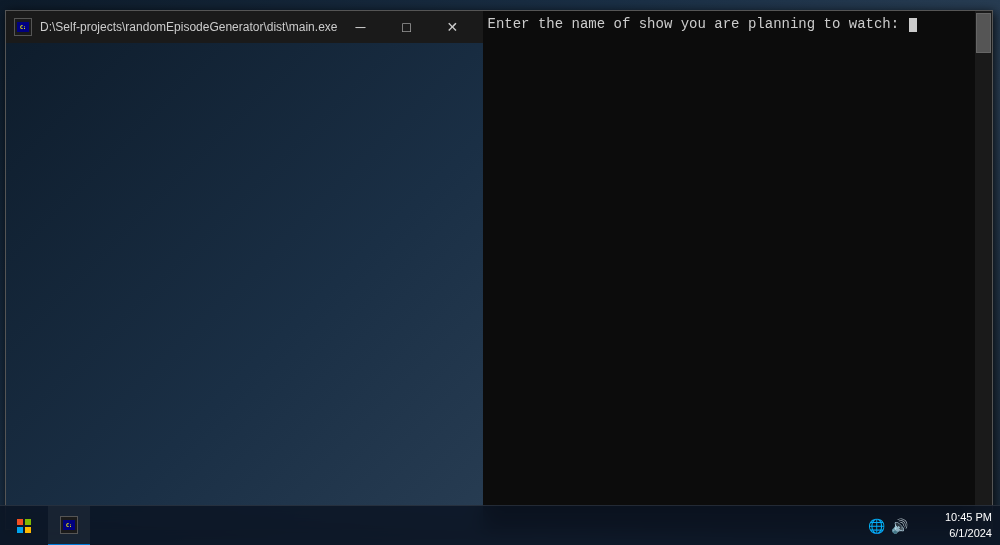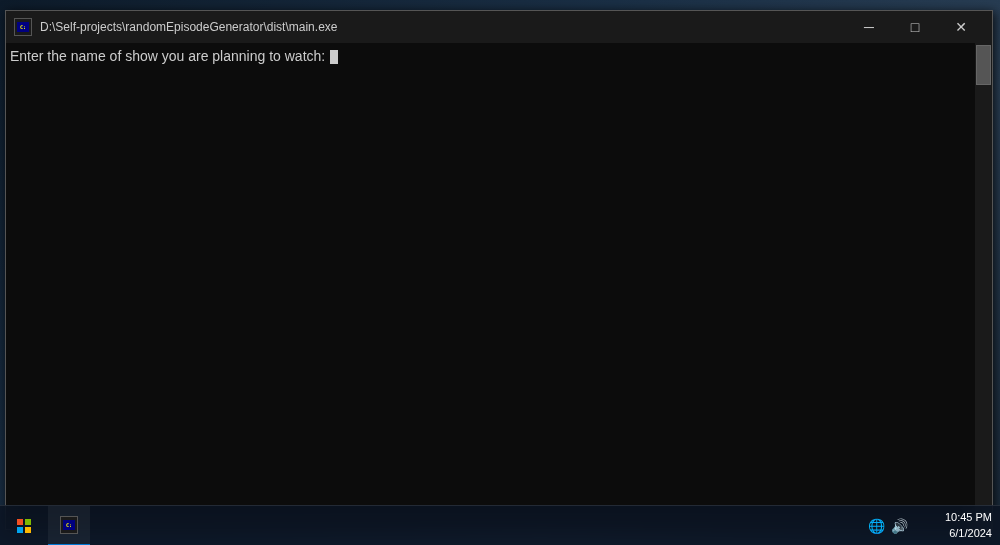--- a/index.html
+++ b/index.html
@@ -21,21 +21,21 @@
 
     
     .window {
       position: absolute;
       top: 10px;
       left: 5px;
       width: 988px;
       height: 520px;
       border: 1px solid #555;
       display: flex;
-      flex-direction: column;
+      flex-direction: row;
       box-shadow: 2px 2px 10px rgba(0,0,0,0.8);
     }
 
     
     .title-bar {
       height: 32px;
       background: #1a1a1a;
       display: flex;
       align-items: center;
       padding: 0 8px;
@@ -85,21 +85,21 @@
       background: #0c0c0c;
       position: relative;
       overflow: hidden;
       display: flex;
     }
 
     .console-content {
       flex: 1;
       padding: 4px 4px;
       color: #cccccc;
-      font-family: Liberation Sans, sans-serif;
+      font-family: Liberation Mono, monospace;
       font-size: 14px;
       line-height: 1.4;
       overflow: hidden;
     }
 
     .console-line {
       white-space: pre;
       display: flex;
       align-items: center;
     }

